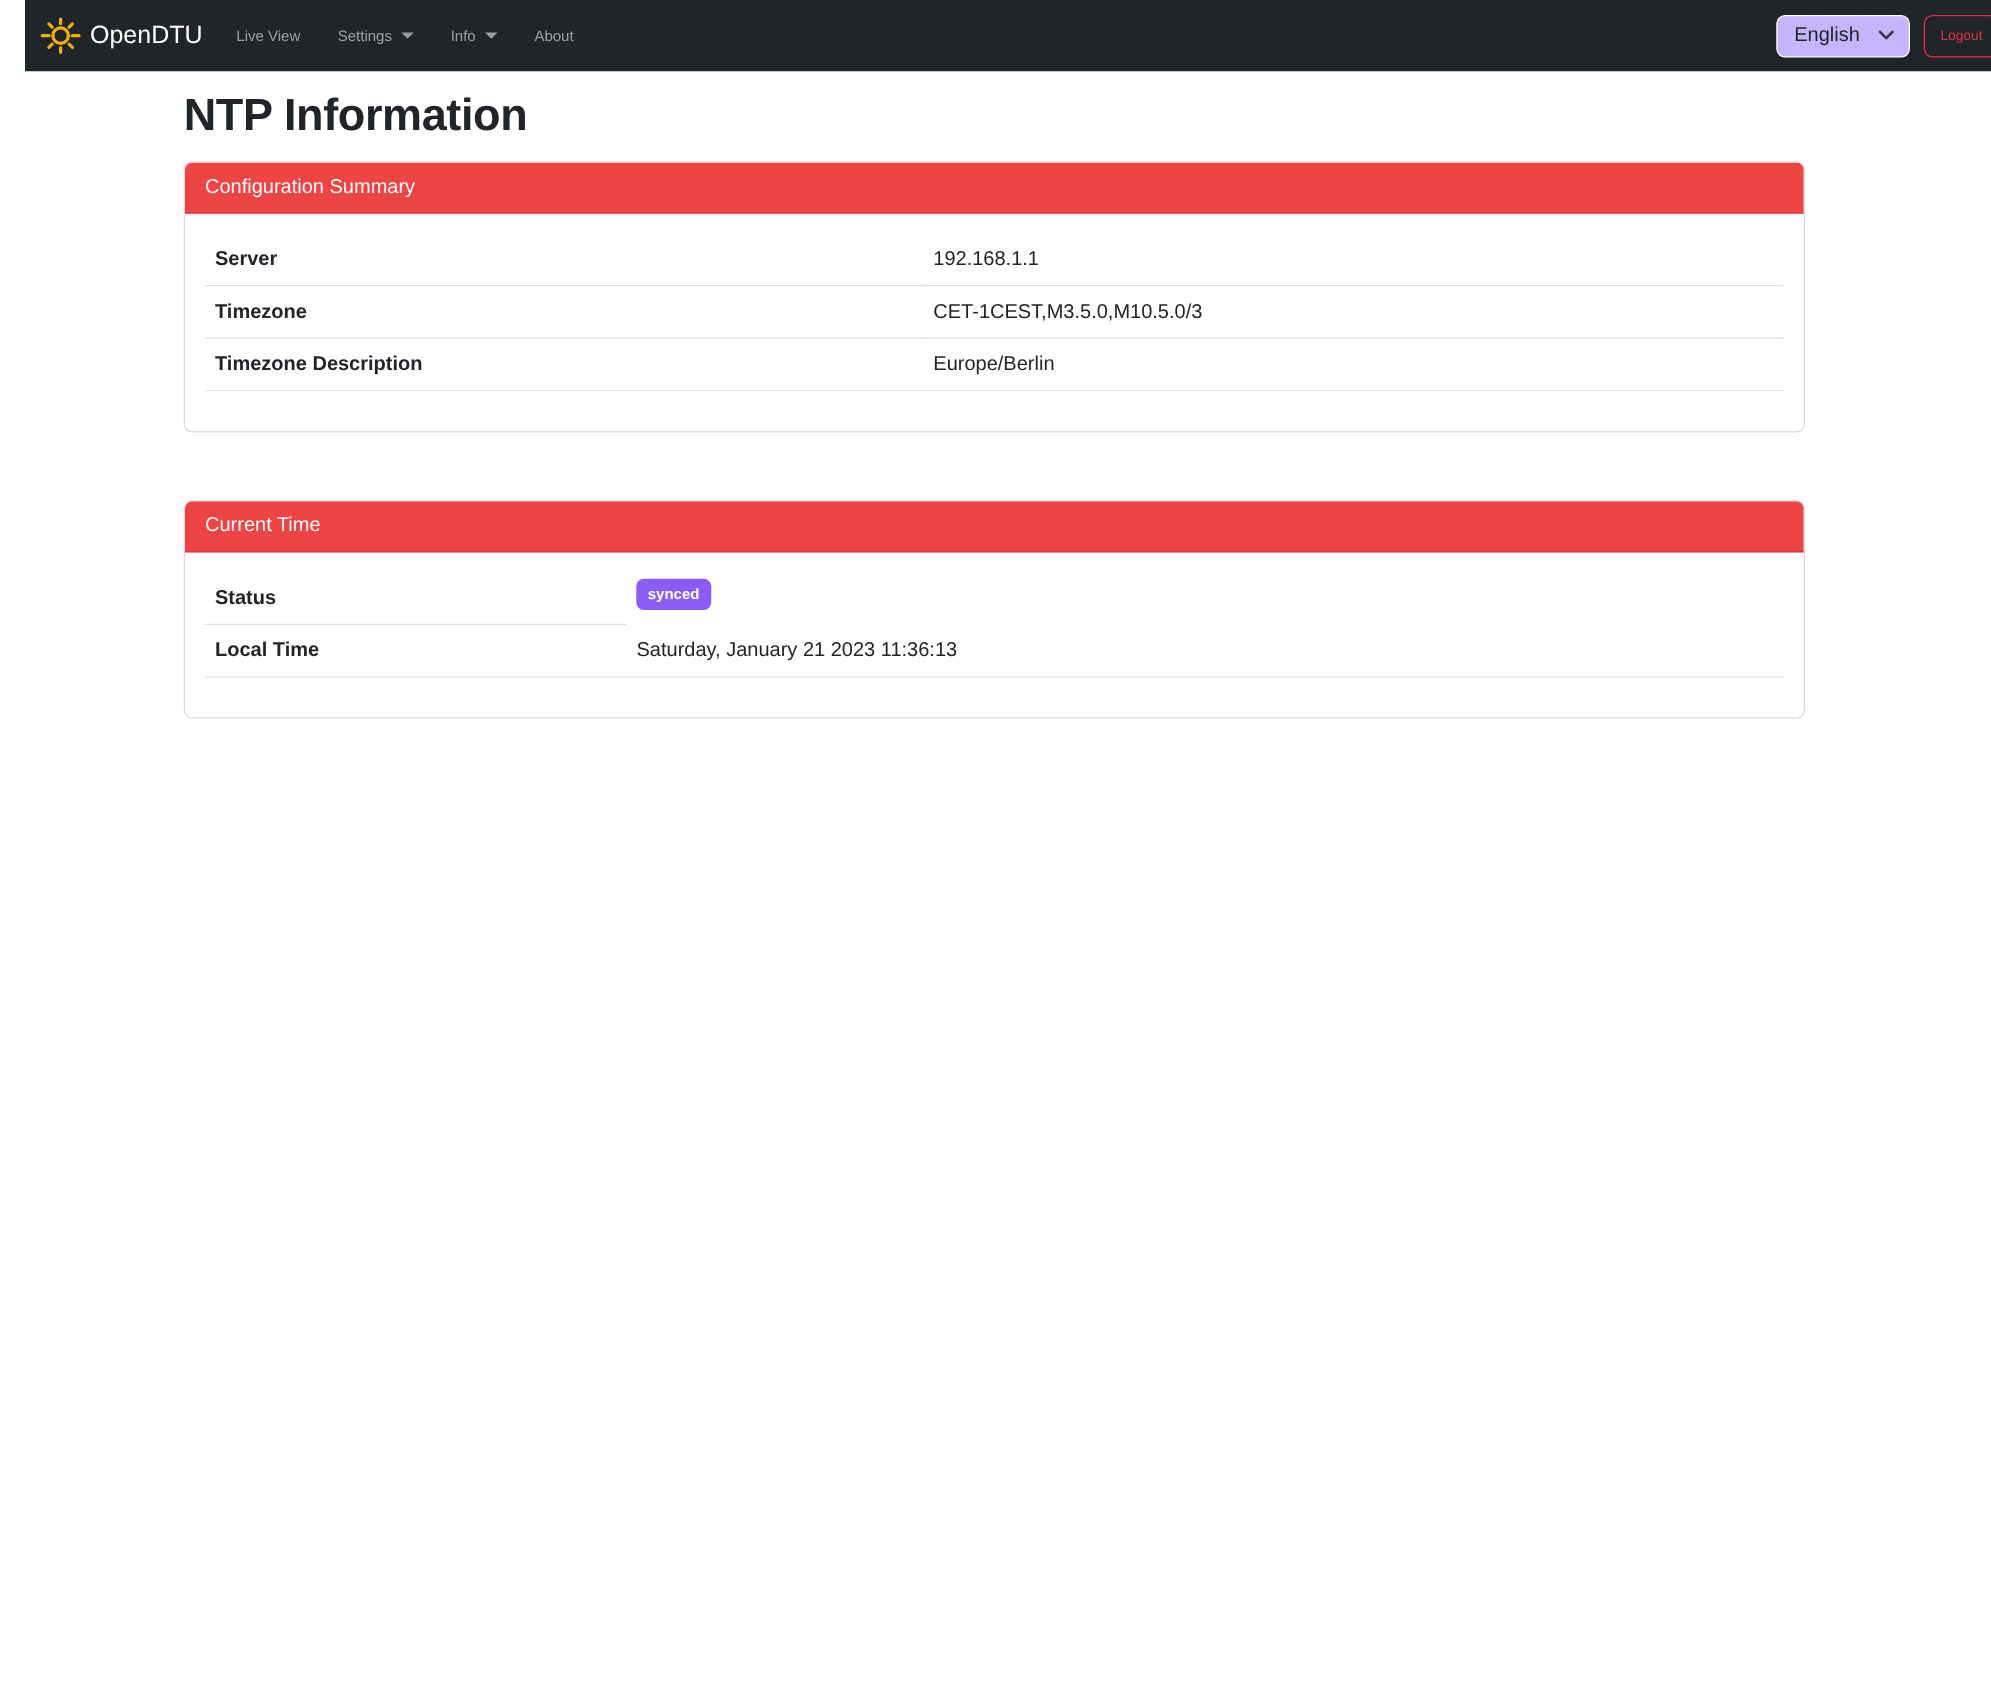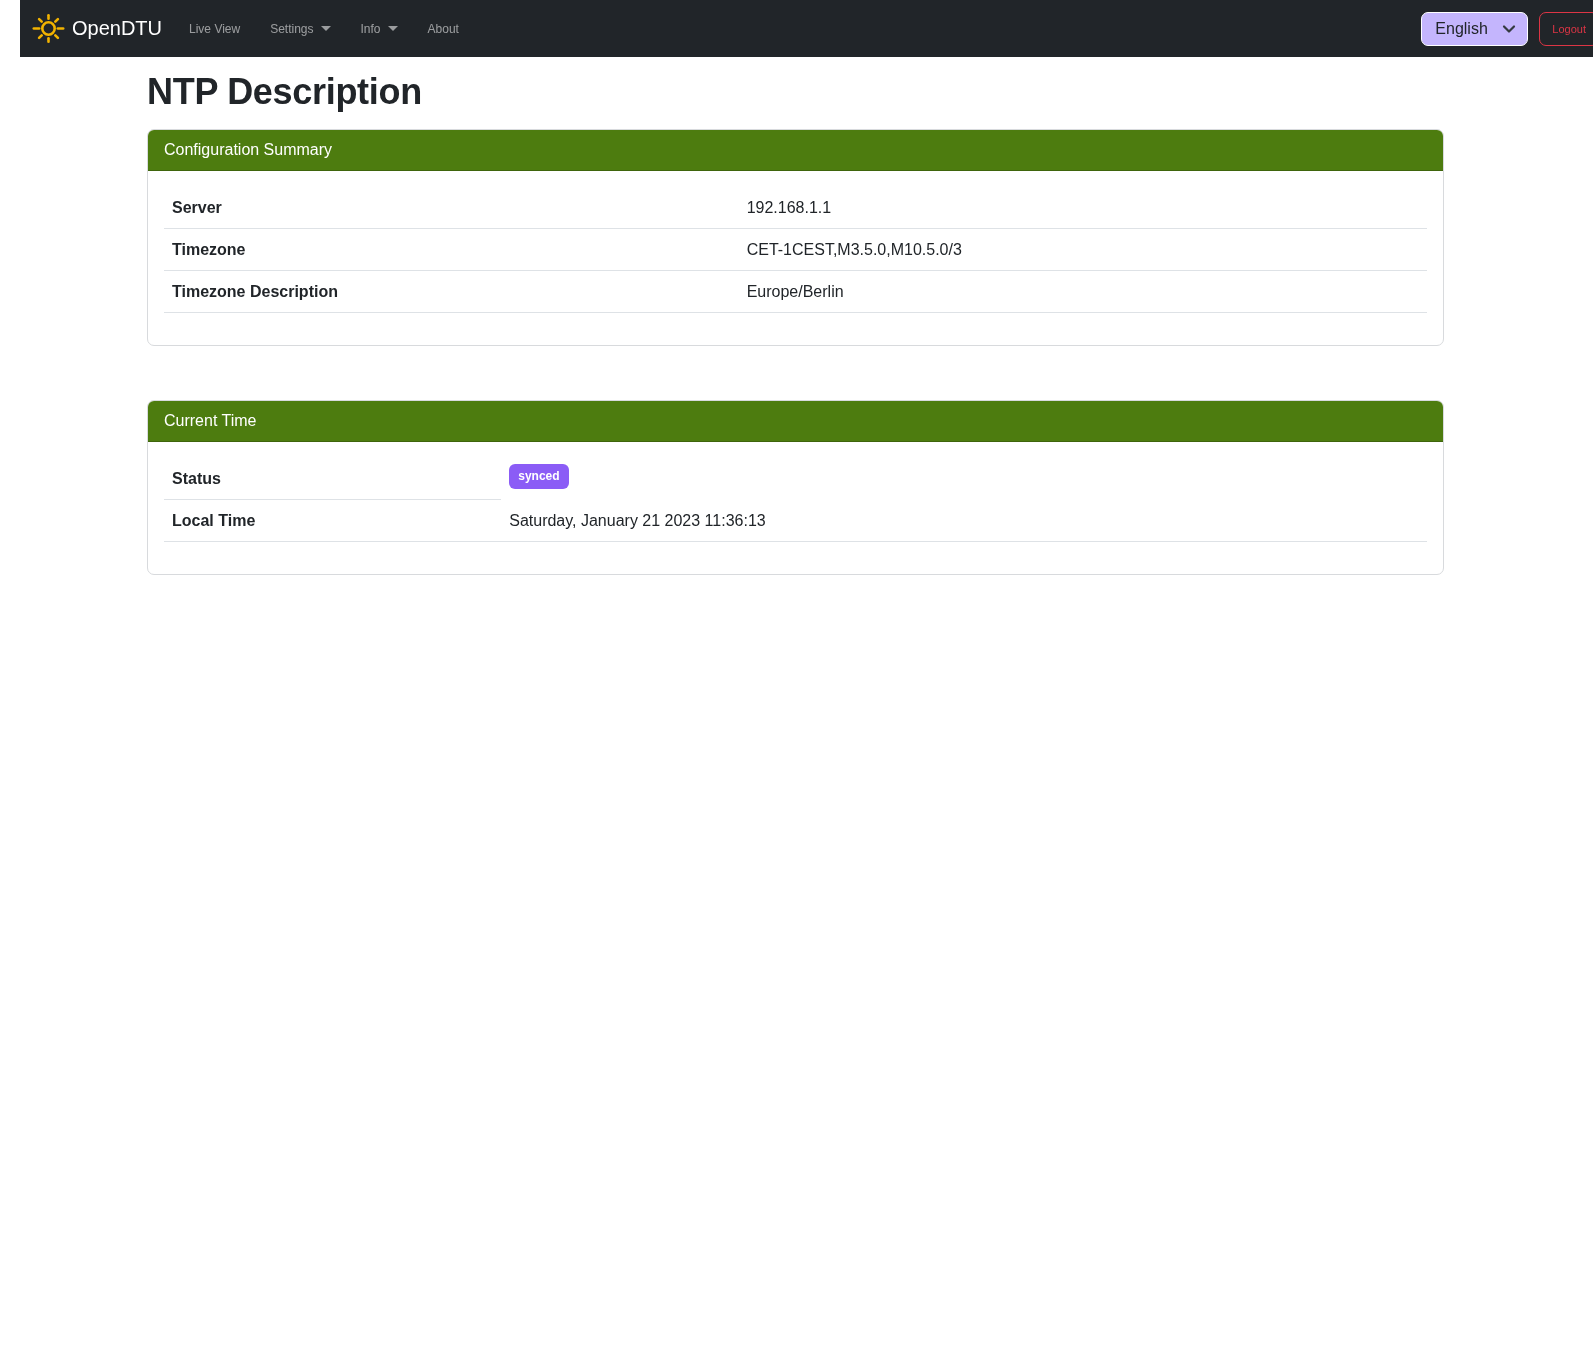--- a/index.html
+++ b/index.html
@@ -64,21 +64,21 @@
     letter-spacing: -0.3px;
     margin-bottom: 16px;
   }
 
   .card {
     border: 1px solid #d8dadd; border-radius: 7px;
     background: #fff; overflow: hidden;
   }
   .card + .card { margin-top: 54px; }
   .card-header {
-    background: #4d7c0f; color: #ffffff;
+    background: #ef4444; color: #ffffff;
     font-size: 16px; line-height: 24px;
     padding: 8px 16px;
     border-bottom: 1px solid rgba(0,0,0,0.18);
   }
   .card-body { padding: 16px; }
   .dtable { margin-bottom: 16px; }
   .trow { display: flex; }
   .tcell {
     padding: 8px; font-size: 16px; line-height: 25px; color: #212529;
   }
@@ -145,21 +145,21 @@
         <svg width="14" height="10" viewBox="0 0 14 10" fill="none">
           <polyline points="2,2.5 7,7.5 12,2.5" stroke="#343a40" stroke-width="2.2" stroke-linecap="round" stroke-linejoin="round"></polyline>
         </svg>
       </span>
     </div>
     <button class="logout-btn">Logout</button>
   </div>
 </nav>
 
 <main class="page-main">
-  <h1 class="page-title">NTP Description</h1>
+  <h1 class="page-title">NTP Information</h1>
 
   <section class="card card-config">
     <div class="card-header">Configuration Summary</div>
     <div class="card-body">
       <div class="dtable">
         <div class="trow">
           <div class="tcell lab bordered">Server</div>
           <div class="tcell val bordered">192.168.1.1</div>
         </div>
         <div class="trow">

